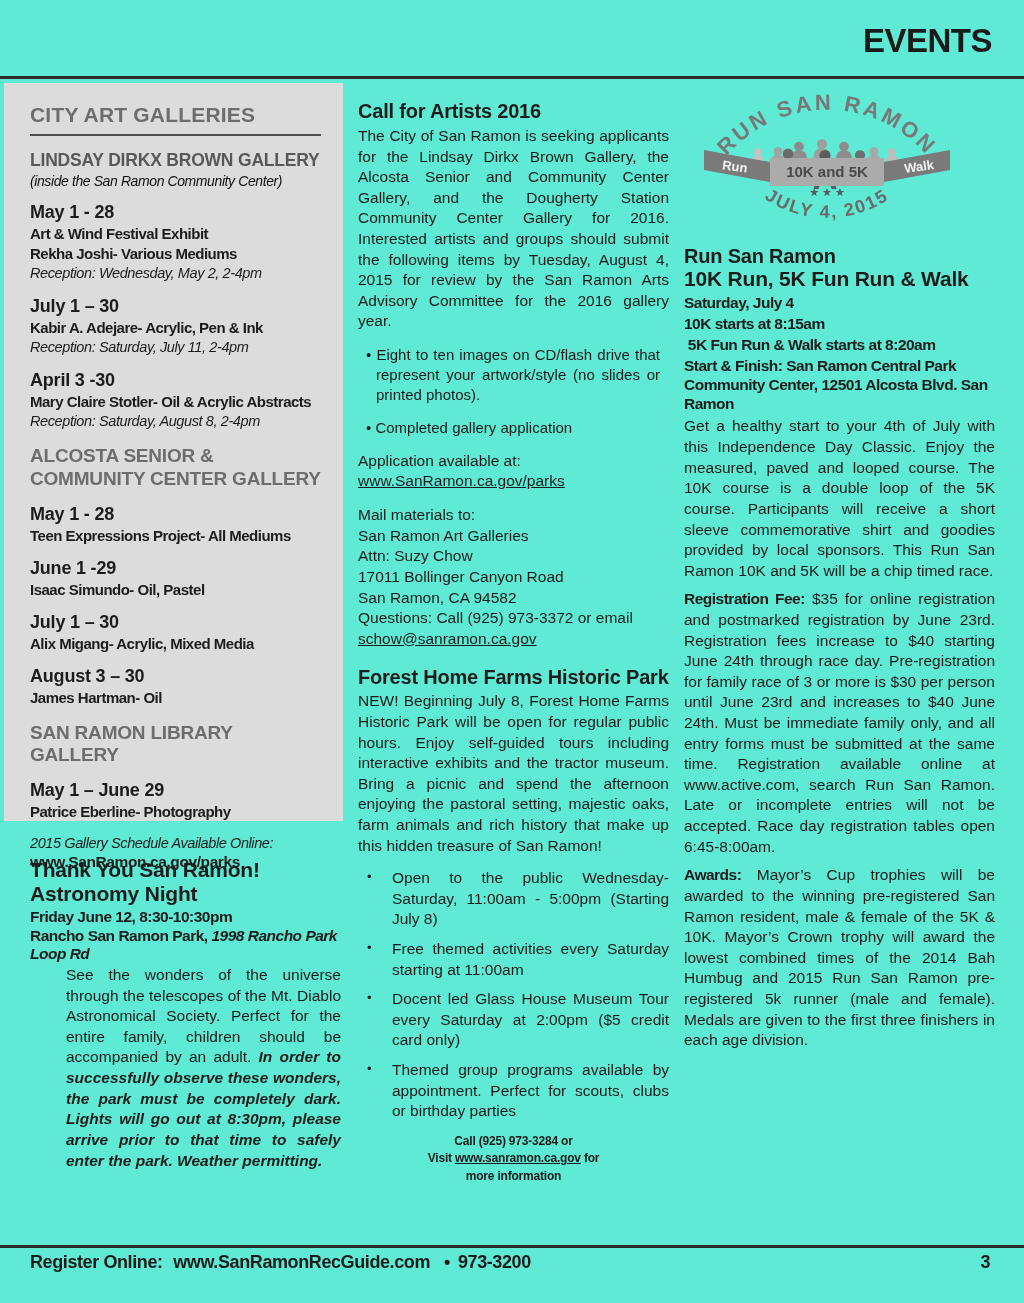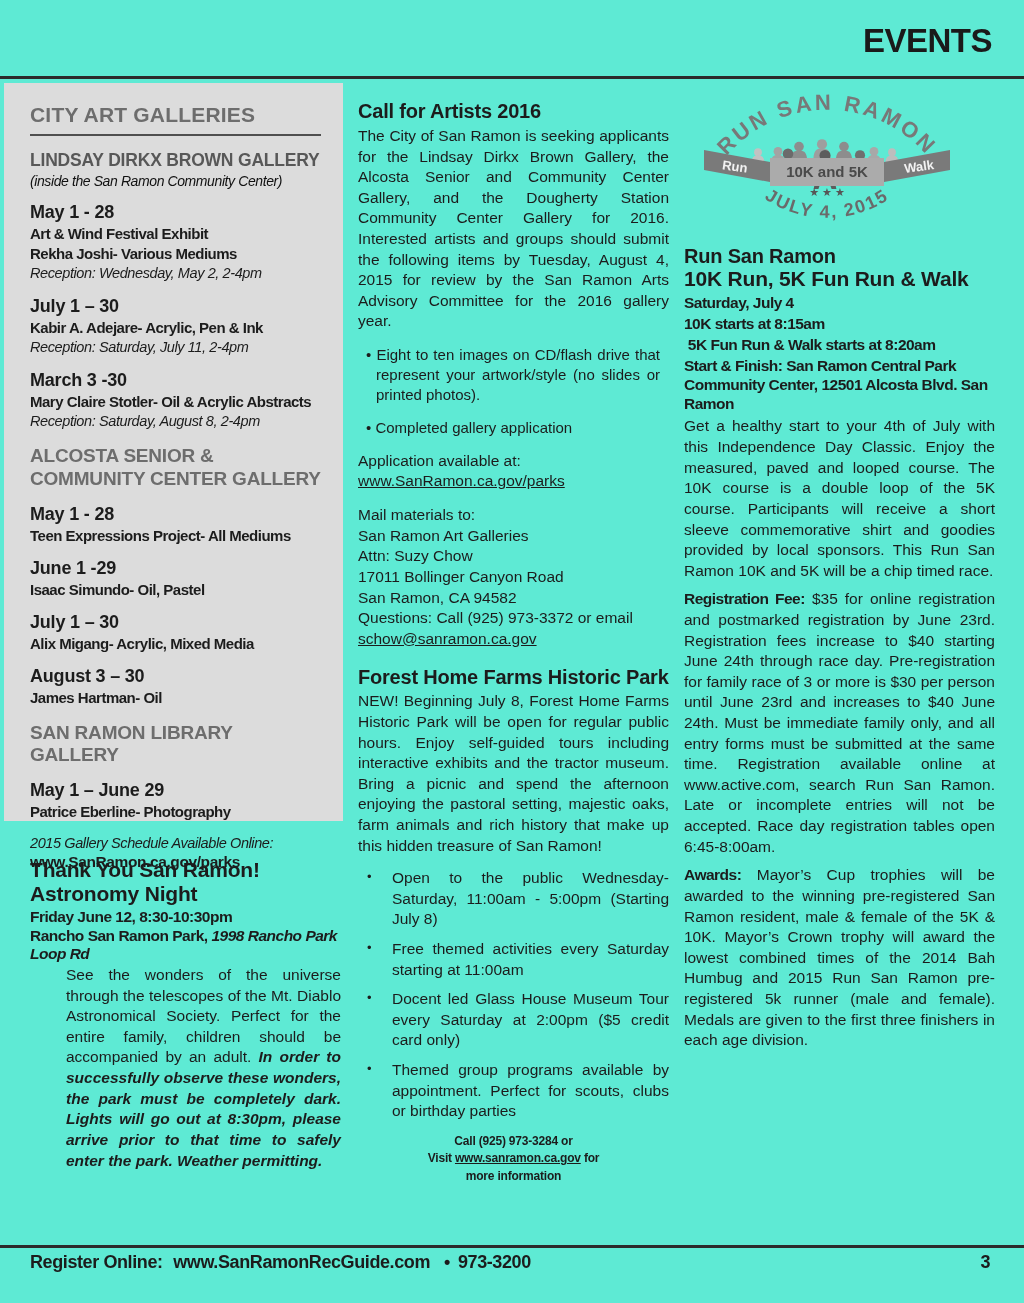--- a/index.html
+++ b/index.html
@@ -87,21 +87,21 @@
       <div class="event-line">Art &amp; Wind Festival Exhibit</div>
       <div class="event-line">Rekha Joshi- Various Mediums</div>
       <div class="event-reception">Reception: Wednesday, May 2, 2-4pm</div>
     </div>
     <div class="event">
       <div class="event-date">July 1 – 30</div>
       <div class="event-line">Kabir A. Adejare- Acrylic, Pen &amp; Ink</div>
       <div class="event-reception">Reception: Saturday, July 11, 2-4pm</div>
     </div>
     <div class="event">
-      <div class="event-date">March 3 -30</div>
+      <div class="event-date">April 3 -30</div>
       <div class="event-line">Mary Claire Stotler- Oil &amp; Acrylic Abstracts</div>
       <div class="event-reception">Reception: Saturday, August 8, 2-4pm</div>
     </div>
 
     <div class="gallery-name" style="color:#6d6d6d; font-size:19px;">ALCOSTA SENIOR &amp; COMMUNITY CENTER GALLERY</div>
     <div class="event">
       <div class="event-date">May 1 - 28</div>
       <div class="event-line">Teen Expressions Project- All Mediums</div>
     </div>
     <div class="event">

